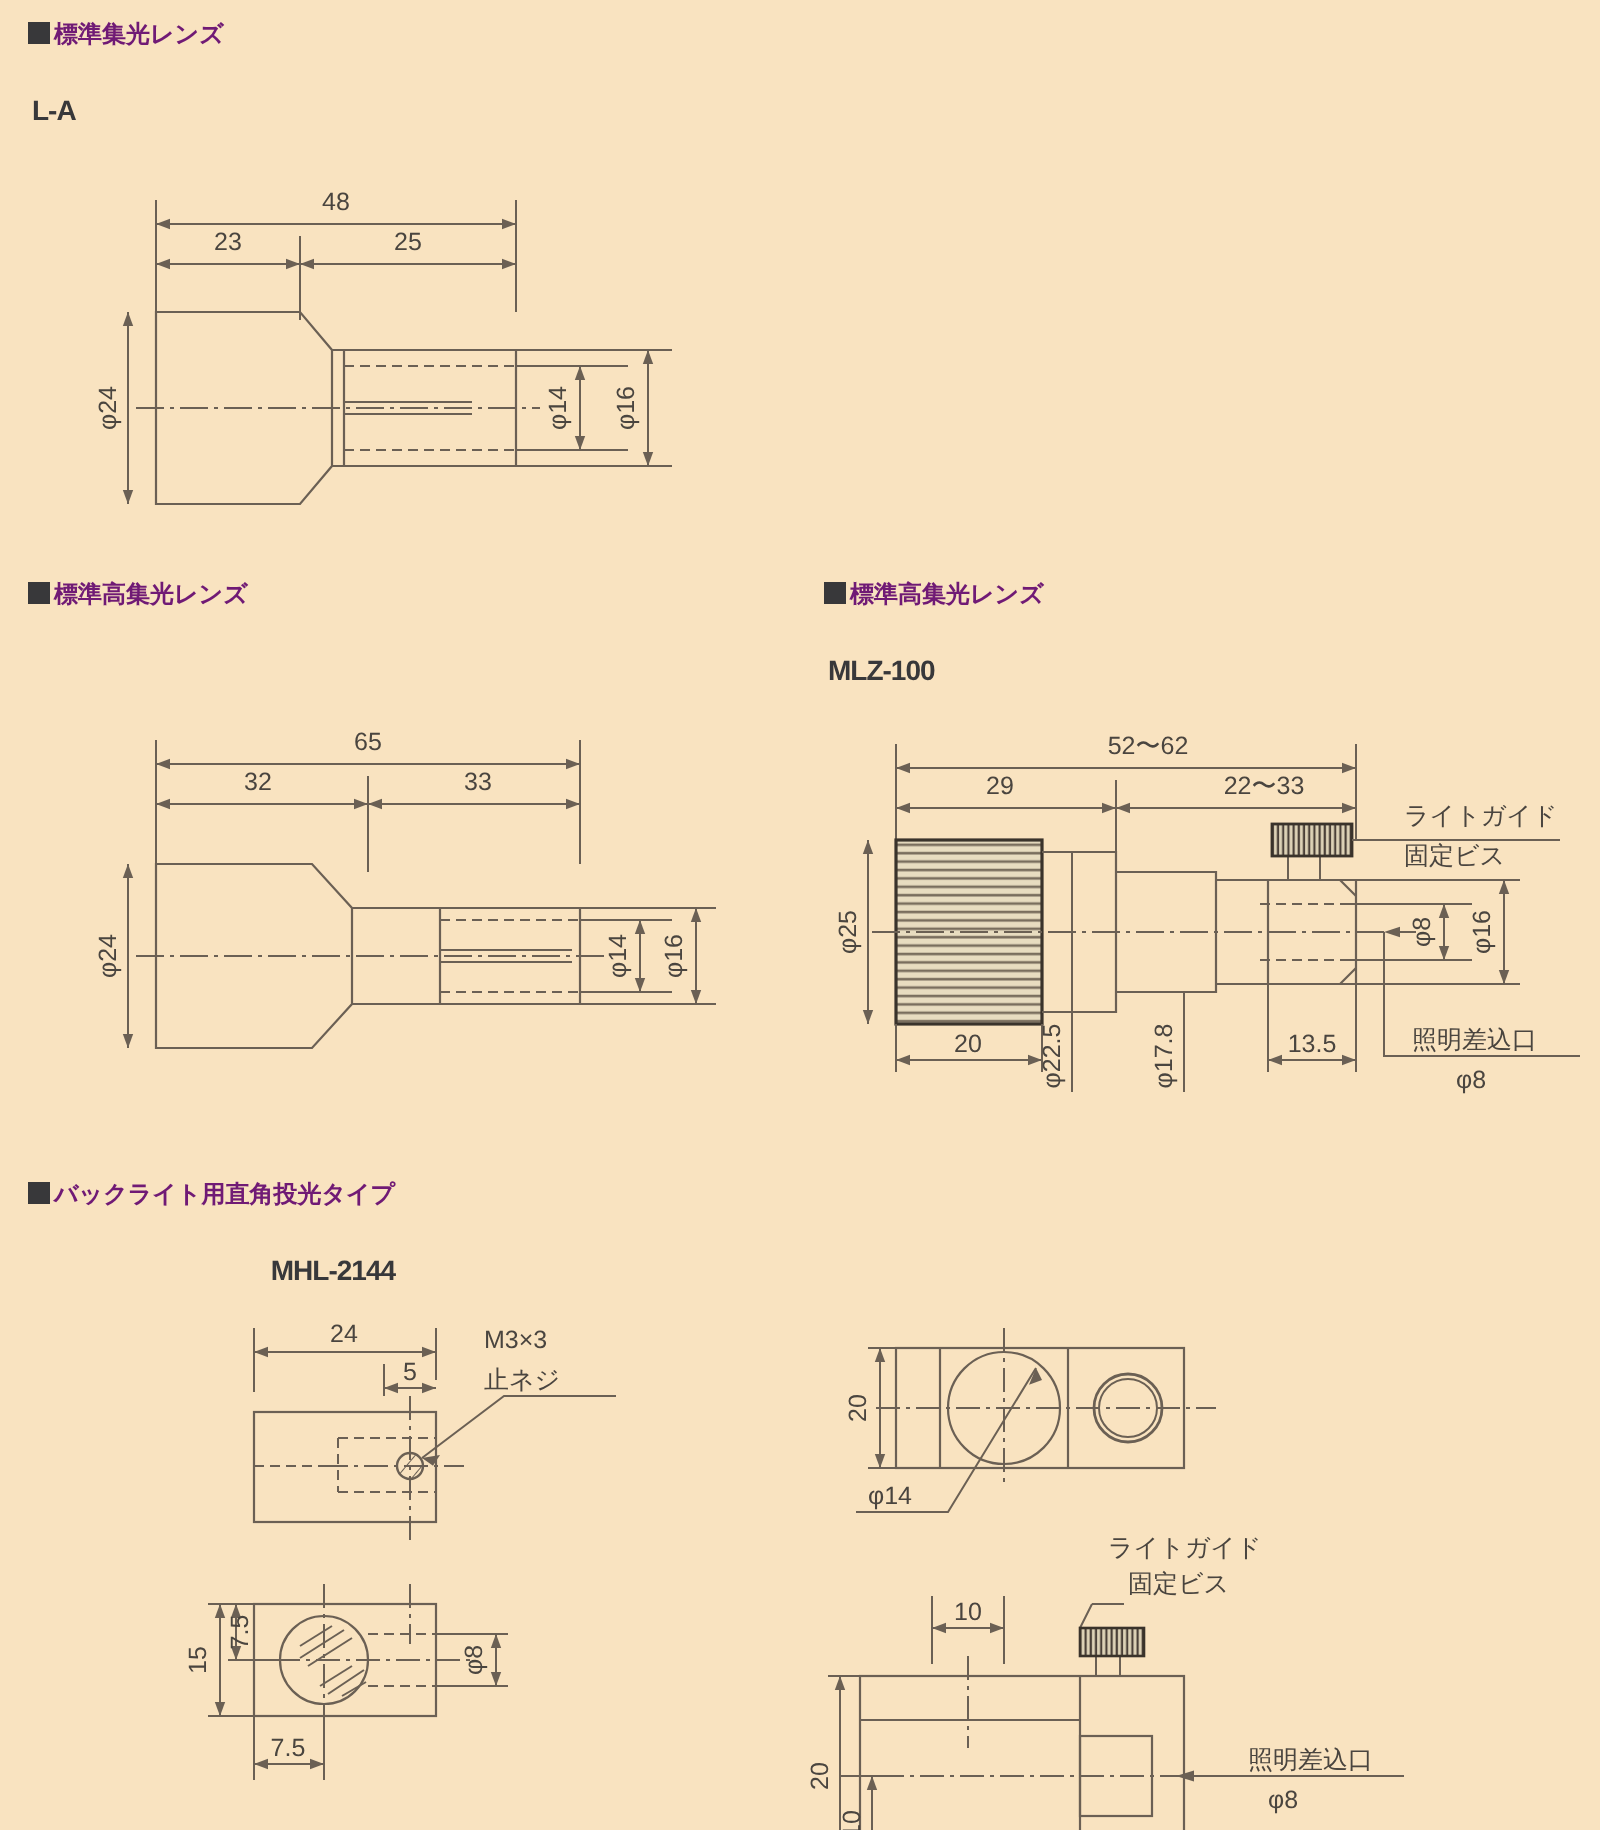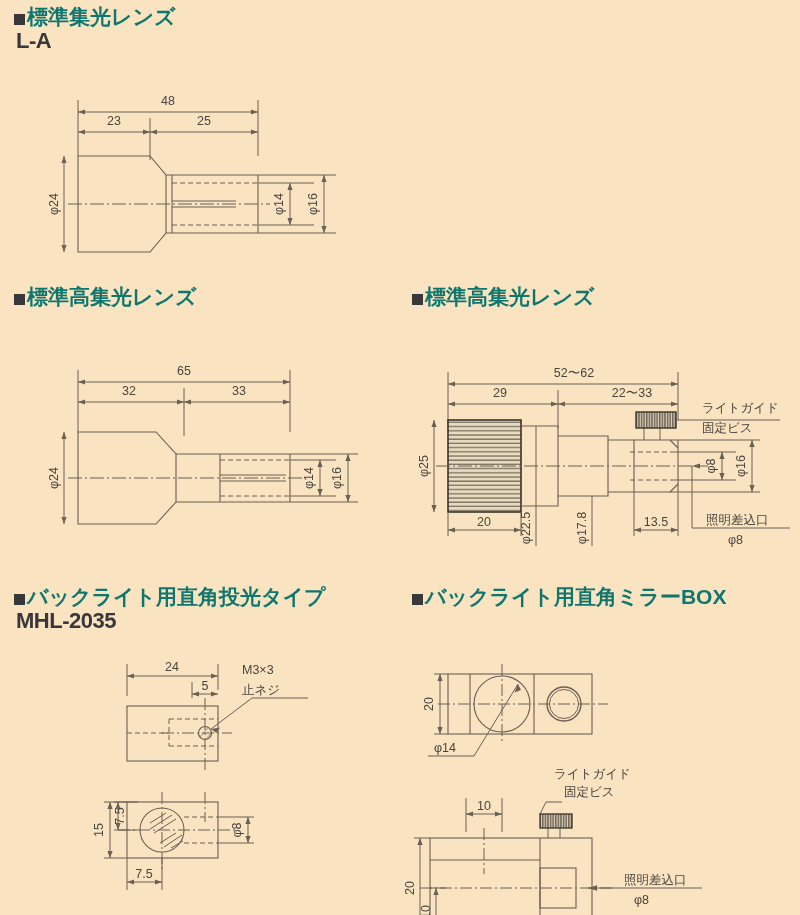--- a/index.html
+++ b/index.html
@@ -23,43 +23,43 @@
   .panel {
     position: absolute;
   }
   .sect-head {
     position: absolute;
     left: 0;
     top: 0;
     white-space: nowrap;
   }
   .sect-cat {
-    font-size: 21px;
+    font-size: 12px;
     font-weight: 700;
-    color: #0f766e;
+    color: #701a75;
     letter-spacing: 0px;
     line-height: 18px;
     display: block;
   }
   .sect-cat .sq {
     display: inline-block;
     width: 11px;
     height: 11px;
     background: #38383a;
     margin-right: 2px;
     vertical-align: -1px;
   }
   .sect-model {
-    font-size: 22px;
+    font-size: 14px;
     font-weight: 700;
     color: #38383a;
     letter-spacing: -0.5px;
     line-height: 26px;
     display: block;
-    margin-top: 2px;
+    margin-top: 16px;
     margin-left: 2px;
   }
   svg { display: block; overflow: visible; }
   .dwg text {
     font-family: "Liberation Sans", "DejaVu Sans", sans-serif;
     fill: #4a453f;
   }
 </style>
 </head>
 <body>
@@ -205,20 +205,21 @@
       </g>
       <text x="299" y="128" font-size="12.5" text-anchor="middle" transform="rotate(-90 299,128)">φ14</text>
       <text x="327" y="128" font-size="12.5" text-anchor="middle" transform="rotate(-90 327,128)">φ16</text>
     </svg>
   </div>
 
   <div class="panel" style="left:412px; top:288px; width:388px; height:270px;">
 
     <div class="sect-head">
       <span class="sect-cat"><span class="sq"></span><span>標準高集光レンズ</span></span>
+      <span class="sect-model">MLZ-100</span>
     </div>
 
     <svg class="dwg" width="388" height="200" style="position:absolute; left:0; top:62px;">
       <defs>
         <pattern id="knurlH" width="6" height="4.2" patternUnits="userSpaceOnUse">
           <rect width="6" height="4.2" fill="#e8dcc0"></rect>
           <line x1="0" y1="1" x2="6" y2="1" stroke="#7a6e5e" stroke-width="1.3"></line>
         </pattern>
         <pattern id="knurlV" width="2.6" height="6" patternUnits="userSpaceOnUse">
           <rect width="2.6" height="6" fill="#ddd2b6"></rect>
@@ -334,25 +335,25 @@
 
       <g stroke="#6b6054" fill="none" stroke-width="1">
         <path d="M280,116 L280,178 L378,178"></path>
         <path d="M280,116 l8,-2.6 v5.2 z" fill="#6b6054" stroke="none"></path>
       </g>
       <text x="294" y="174" font-size="12.5">照明差込口</text>
       <text x="316" y="194" font-size="12.5">φ8</text>
     </svg>
   </div>
 
-  <div class="panel" style="left:14px; top:588px; width:380px; height:320px;">
+  <div class="panel" style="left:14px; top:588px; width:380px; height:320px;text-align:right;">
 
     <div class="sect-head">
       <span class="sect-cat"><span class="sq"></span><span>バックライト用直角投光タイプ</span></span>
-      <span class="sect-model">MHL-2035</span>
+      <span class="sect-model">MHL-2144</span>
     </div>
 
     <svg class="dwg" width="380" height="250" style="position:absolute; left:0; top:62px;">
       <defs>
         <pattern id="hatch1524" width="6" height="6" patternUnits="userSpaceOnUse" patternTransform="rotate(40)">
           <line x1="0" y1="0" x2="0" y2="6" stroke="#6b6054" stroke-width="1"></line>
         </pattern>
       </defs>
 
       <g stroke="#6b6054" fill="none" stroke-width="1">
@@ -446,21 +447,20 @@
         <path d="M113,232 l7,-2.6 v5.2 z" fill="#6b6054" stroke="none"></path>
         <path d="M148,232 l-7,-2.6 v5.2 z" fill="#6b6054" stroke="none"></path>
       </g>
       <text x="130" y="228" text-anchor="middle" font-size="12.5">7.5</text>
     </svg>
   </div>
 
   <div class="panel" style="left:412px; top:588px; width:388px; height:320px;">
 
     <div class="sect-head">
-      <span class="sect-cat"><span class="sq"></span><span>バックライト用直角ミラーBOX</span></span>
     </div>
 
     <svg class="dwg" width="388" height="250" style="position:absolute; left:0; top:62px;">
       <defs>
         <pattern id="knurlV2" width="2.6" height="6" patternUnits="userSpaceOnUse">
           <rect width="2.6" height="6" fill="#ddd2b6"></rect>
           <line x1="0.8" y1="0" x2="0.8" y2="6" stroke="#4a4038" stroke-width="1.1"></line>
         </pattern>
       </defs>
 

